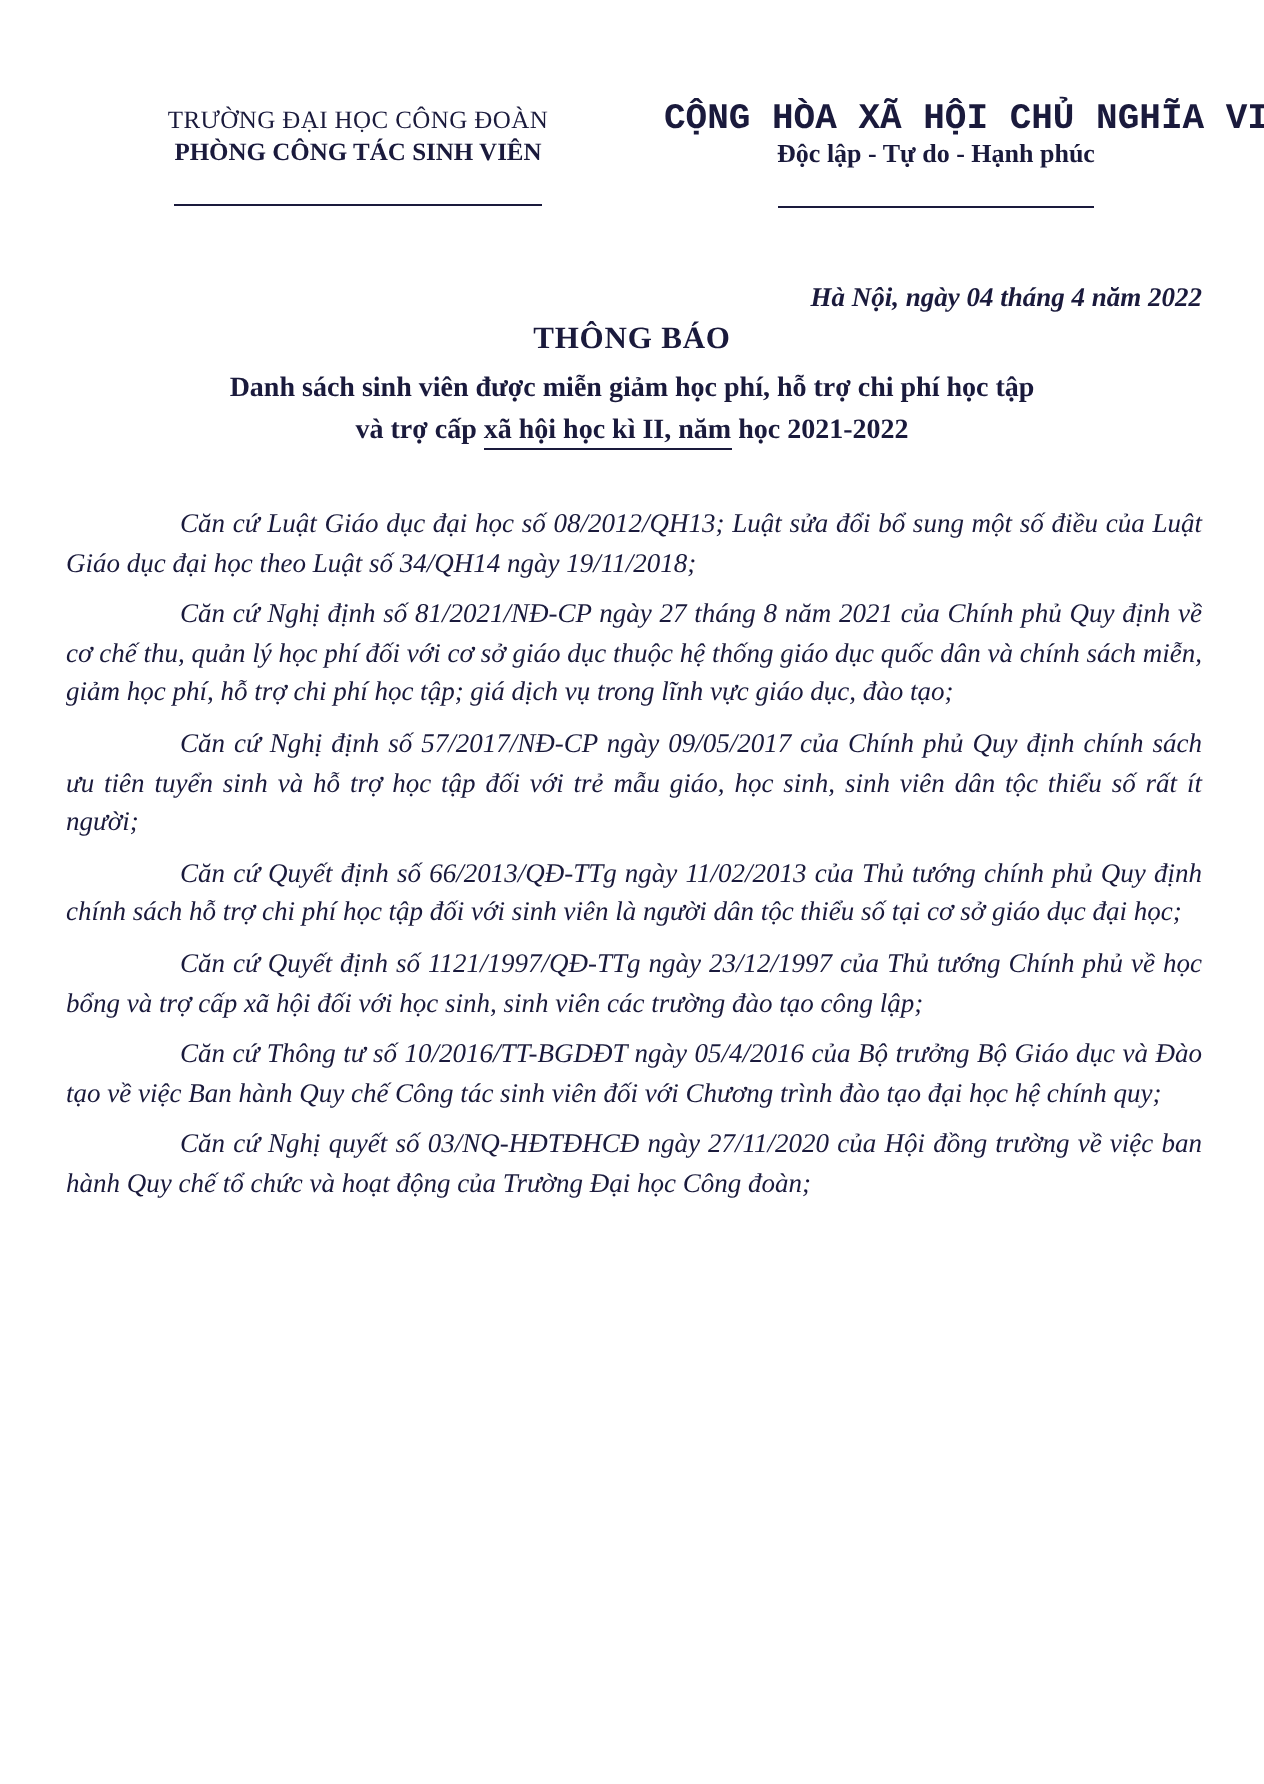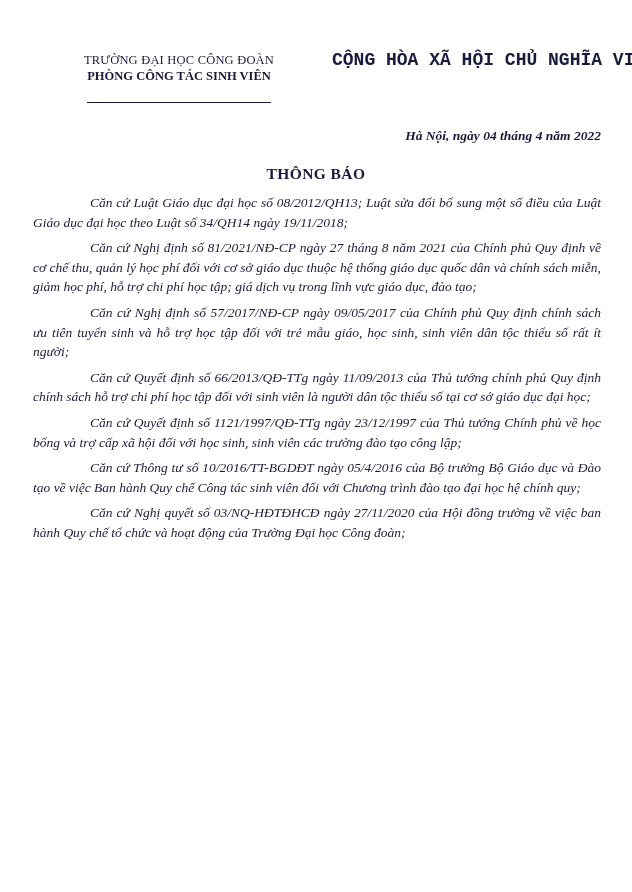--- a/index.html
+++ b/index.html
@@ -59,31 +59,31 @@
     font-weight: bold;
     white-space: nowrap;
   }
   .rule-under {
     display: inline-block;
     border-bottom: 1.4px solid #1a1a3c;
     padding-bottom: 18px;
   }
   
   .date-line {
-    margin-top: 24px;
+    margin-top: 36px;
     padding-right: 31px;
     text-align: right;
     font-size: 13.5px;
     line-height: 17px;
     font-style: italic;
     font-weight: bold;
   }
   
   .title-block {
-    margin-top: 20px;
+    margin-top: 3px;
     text-align: center;
   }
   .notice-title {
     font-size: 15.5px;
     line-height: 20px;
     font-weight: bold;
     letter-spacing: 0.4px;
   }
   .notice-subtitle {
     margin-top: 4px;
@@ -91,21 +91,21 @@
     line-height: 21px;
     font-weight: bold;
   }
   .subtitle-underline {
     display: inline;
     border-bottom: 1.5px solid #1a1a3c;
     padding-bottom: 1px;
   }
   
   .body-text {
-    margin-top: 9px;
+    margin-top: 26px;
     padding: 0 31px 0 33px;
   }
   .body-text p {
     margin: 0 0 6px 0;
     font-size: 13.5px;
     line-height: 19.6px;
     font-style: italic;
     text-align: justify;
     text-indent: 57px;
   }
@@ -117,32 +117,39 @@
 
   <div class="header">
     <div class="header-left">
       <div class="hdr-line1-left">TRƯỜNG ĐẠI HỌC CÔNG ĐOÀN</div>
       <div class="hdr-line2-left">
         <span class="rule-under">PHÒNG CÔNG TÁC SINH VIÊN</span>
       </div>
     </div>
     <div class="header-right">
       <div class="hdr-line1-right">CỘNG HÒA XÃ HỘI CHỦ NGHĨA VIỆT NAM</div>
+      <div class="hdr-line2-right">
+        <span class="rule-under">Độc lập - Tự do - Hạnh phúc</span>
+      </div>
     </div>
   </div>
 
   <div class="date-line">Hà Nội, ngày 04 tháng 4 năm 2022</div>
 
   <div class="title-block">
     <div class="notice-title">THÔNG BÁO</div>
+    <div class="notice-subtitle">
+      <div>Danh sách sinh viên được miễn giảm học phí, hỗ trợ chi phí học tập</div>
+      <div><span>và trợ cấp </span><span class="subtitle-underline">xã hội học kì II, năm</span><span> học 2021-2022</span></div>
+    </div>
   </div>
 
   <div class="body-text">
     <p>Căn cứ Luật Giáo dục đại học số 08/2012/QH13; Luật sửa đổi bổ sung một số điều của Luật Giáo dục đại học theo Luật số 34/QH14 ngày 19/11/2018;</p>
     <p>Căn cứ Nghị định số 81/2021/NĐ-CP ngày 27 tháng 8 năm 2021 của Chính phủ Quy định về cơ chế thu, quản lý học phí đối với cơ sở giáo dục thuộc hệ thống giáo dục quốc dân và chính sách miễn, giảm học phí, hỗ trợ chi phí học tập; giá dịch vụ trong lĩnh vực giáo dục, đào tạo;</p>
     <p>Căn cứ Nghị định số 57/2017/NĐ-CP ngày 09/05/2017 của Chính phủ Quy định chính sách ưu tiên tuyển sinh và hỗ trợ học tập đối với trẻ mẫu giáo, học sinh, sinh viên dân tộc thiểu số rất ít người;</p>
-    <p>Căn cứ Quyết định số 66/2013/QĐ-TTg ngày 11/09/2013 của Thủ tướng chính phủ Quy định chính sách hỗ trợ chi phí học tập đối với sinh viên là người dân tộc thiểu số tại cơ sở giáo dục đại học;</p>
+    <p>Căn cứ Quyết định số 66/2013/QĐ-TTg ngày 11/02/2013 của Thủ tướng chính phủ Quy định chính sách hỗ trợ chi phí học tập đối với sinh viên là người dân tộc thiểu số tại cơ sở giáo dục đại học;</p>
     <p>Căn cứ Quyết định số 1121/1997/QĐ-TTg ngày 23/12/1997 của Thủ tướng Chính phủ về học bổng và trợ cấp xã hội đối với học sinh, sinh viên các trường đào tạo công lập;</p>
     <p>Căn cứ Thông tư số 10/2016/TT-BGDĐT ngày 05/4/2016 của Bộ trưởng Bộ Giáo dục và Đào tạo về việc Ban hành Quy chế Công tác sinh viên đối với Chương trình đào tạo đại học hệ chính quy;</p>
     <p>Căn cứ Nghị quyết số 03/NQ-HĐTĐHCĐ ngày 27/11/2020 của Hội đồng trường về việc ban hành Quy chế tổ chức và hoạt động của Trường Đại học Công đoàn;</p>
   </div>
 
 </div>
 
 </body></html>

